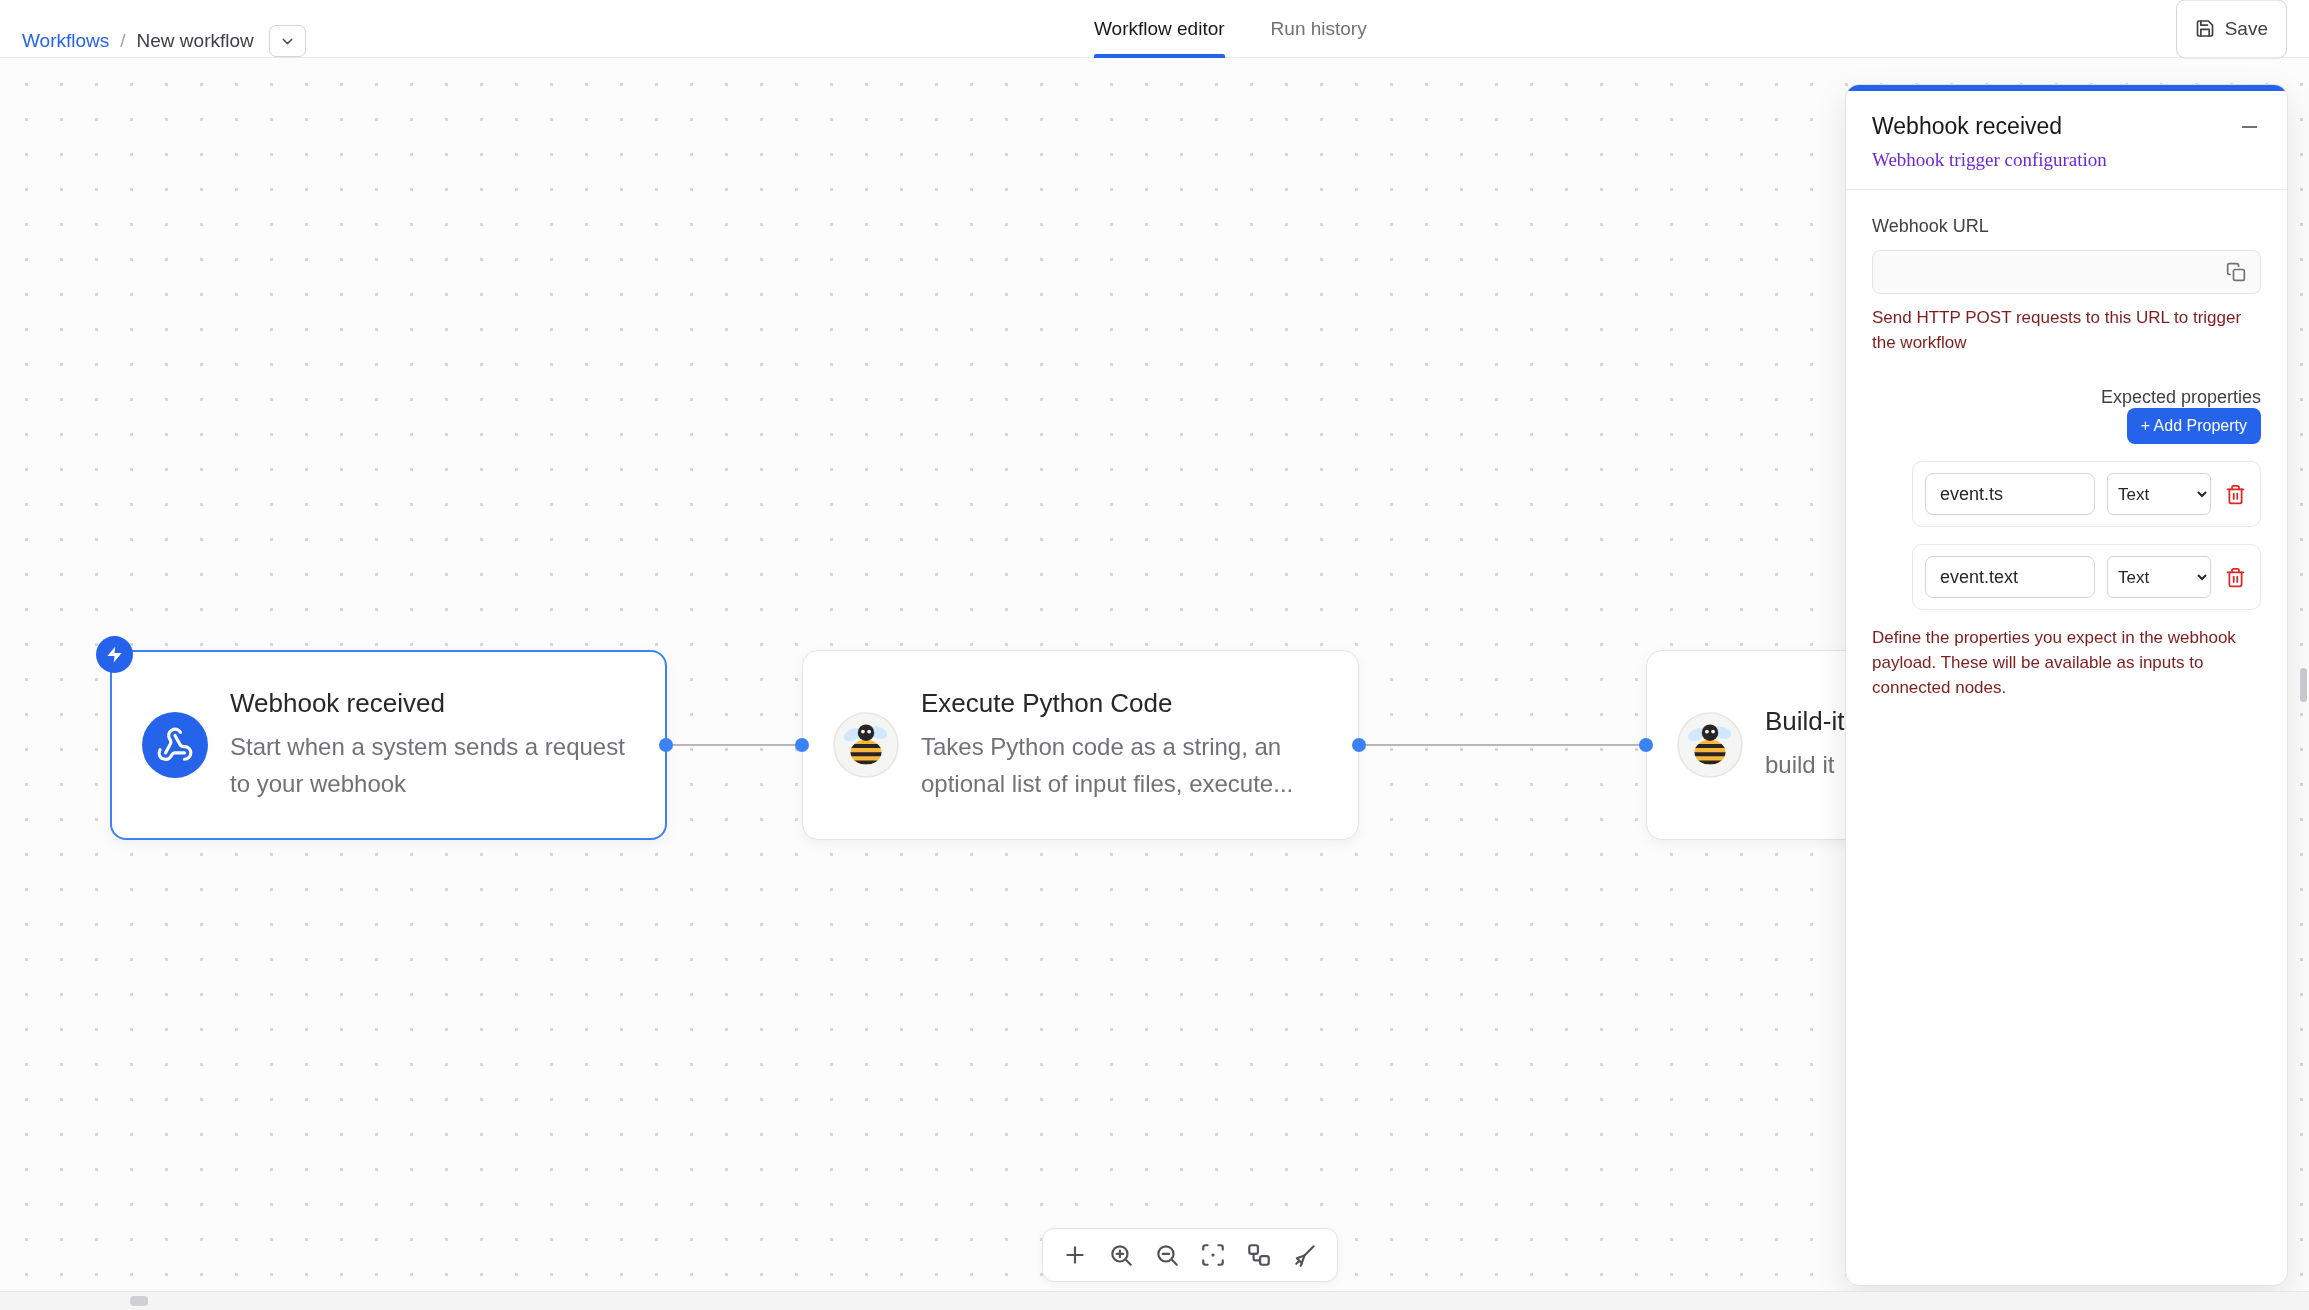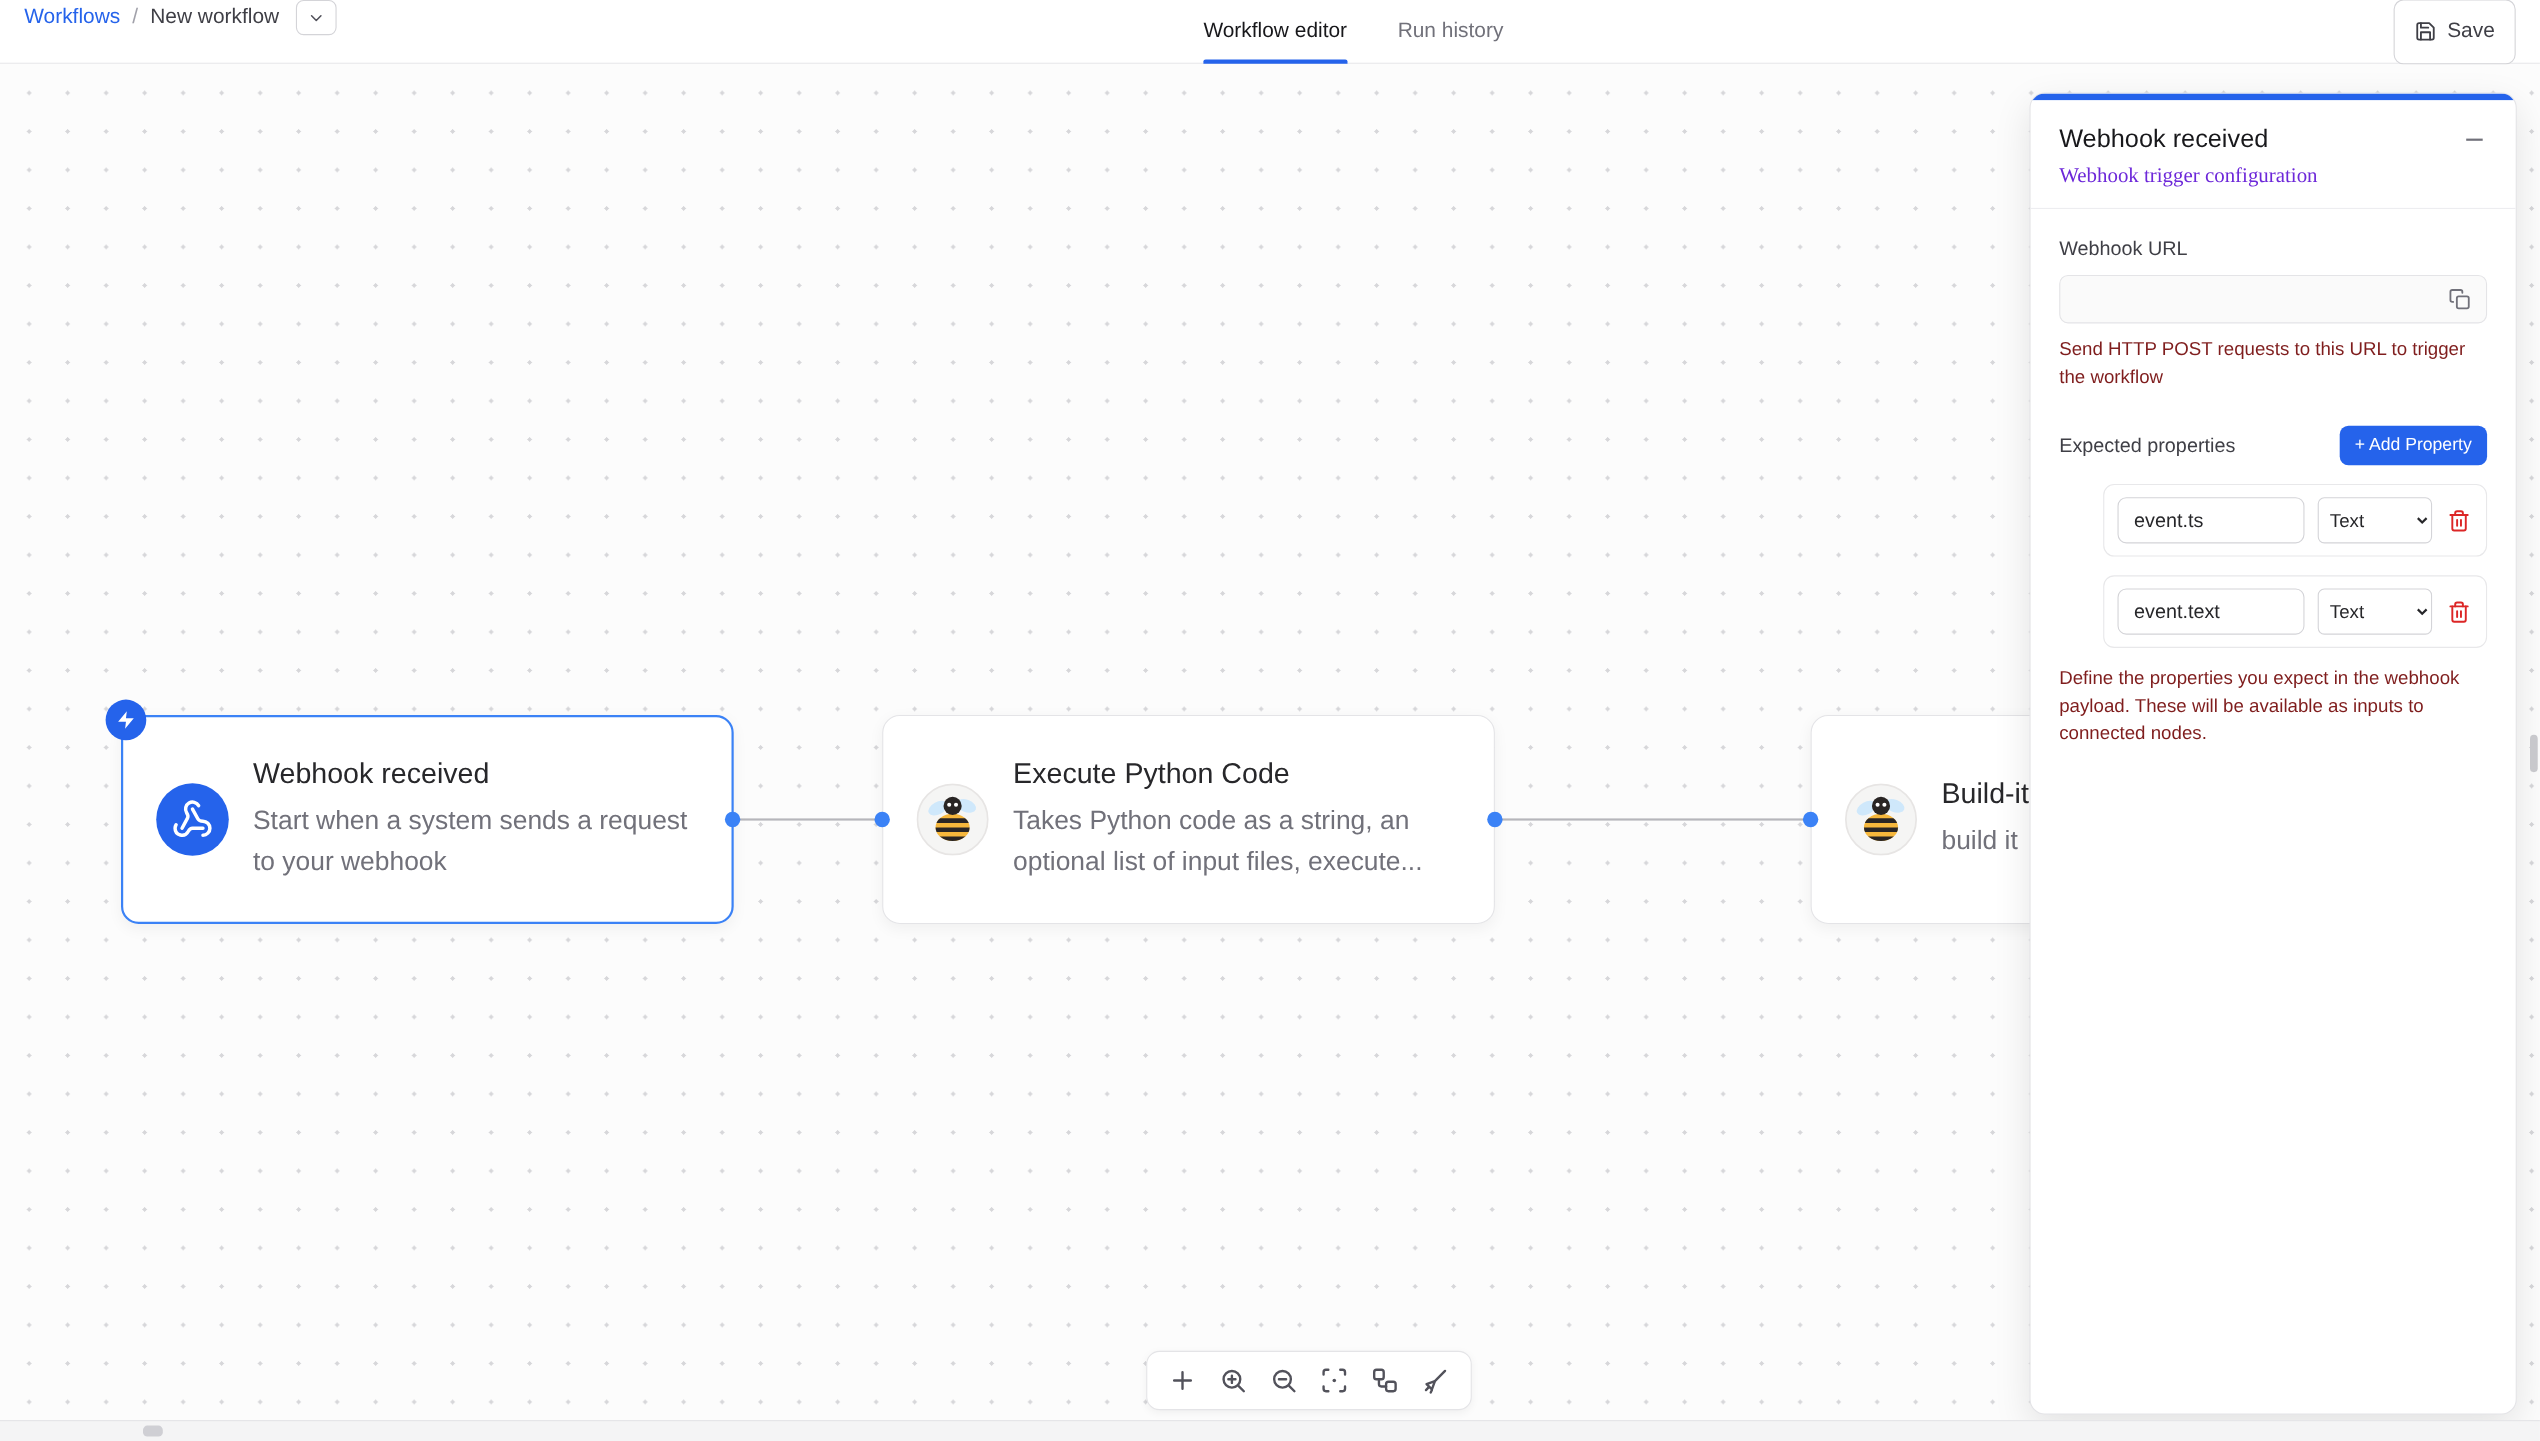--- a/index.html
+++ b/index.html
@@ -11,21 +11,21 @@
     color: #27272a;
   }
   svg { display: block; }
   button { font-family: inherit; cursor: pointer; }
   input, select { font-family: inherit; }
 
   
   .topbar {
     position: absolute; top: 0; left: 0; right: 0; height: 58px;
     background: #ffffff; border-bottom: 1px solid #e8e8ea;
-    display: flex; align-items: flex-start; z-index: 30;
+    display: flex; align-items: flex-end; z-index: 30;
   }
   .breadcrumb { display: flex; align-items: center; gap: 11px; padding-left: 22px; font-size: 19px; }
   .breadcrumb .bc-link { color: #2563eb; text-decoration: none; cursor: pointer; }
   .breadcrumb .bc-sep { color: #a1a1aa; }
   .breadcrumb .bc-current { color: #3f3f46; }
   .chev-btn {
     width: 37px; height: 32px; margin-left: 4px;
     border: 1px solid #d4d4d8; background: #fff; border-radius: 7px;
     display: flex; align-items: center; justify-content: center; color: #52525b;
   }
@@ -124,21 +124,21 @@
     width: 100%; height: 44px; background: #fafafa;
     border: 1px solid #e4e4e7; border-radius: 8px;
     padding: 0 48px 0 14px; font-size: 18px; color: #3f3f46; outline: none;
   }
   .copy-btn {
     position: absolute; right: 12px; top: 50%; transform: translateY(-50%);
     border: none; background: transparent; color: #71717a; padding: 3px;
   }
   .help { font-size: 17px; color: #7f1d1d; margin-top: 12px; line-height: 1.45; }
 
-  .props-header { display: flex; align-items: center; justify-content: space-between; margin-top: 32px; }
+  .props-header { display: flex; align-items: flex-end; justify-content: space-between; margin-top: 32px; flex-direction: column; }
   .add-btn {
     background: #2563eb; color: #fff; border: none; border-radius: 8px;
     font-size: 16px; font-weight: 500; padding: 9px 14px;
   }
   .prop-row {
     display: flex; align-items: center; gap: 12px;
     border: 1px solid #e8e8ea; border-radius: 10px; padding: 11px 12px; margin-top: 17px;
     background: #fff;
     margin-left: 40px;
   }

